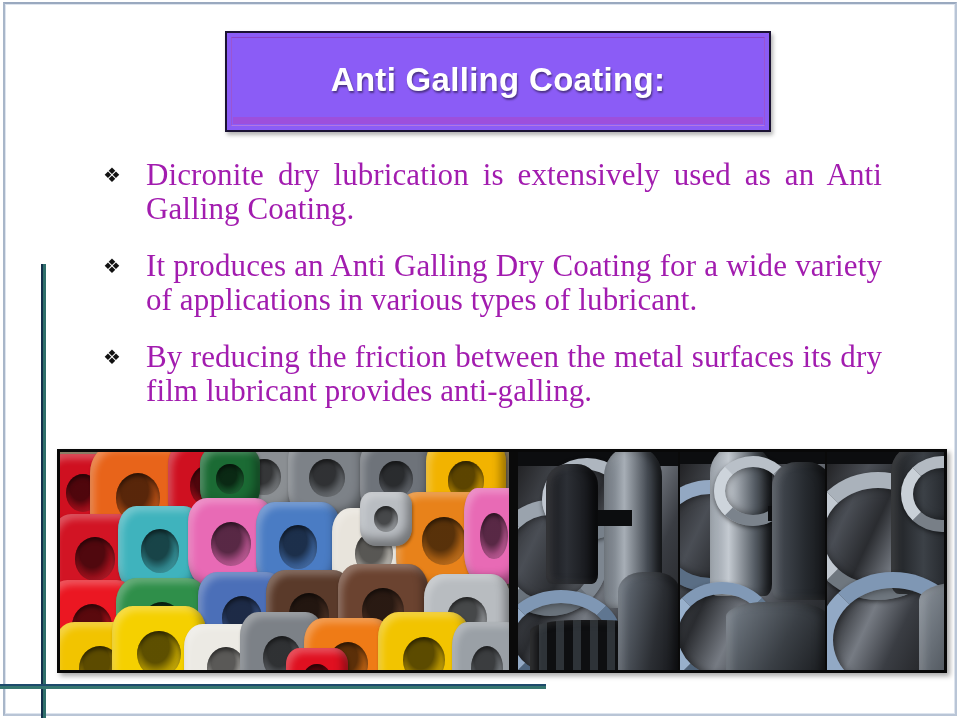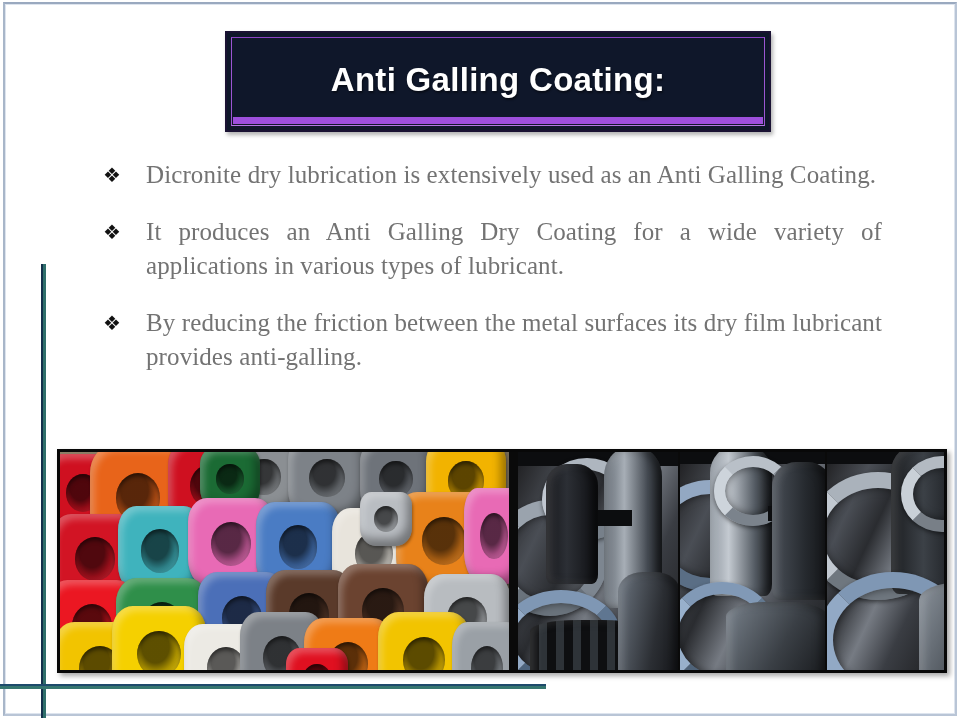--- a/index.html
+++ b/index.html
@@ -64,21 +64,21 @@
     background: linear-gradient(to bottom, #1d4a6b 0 45%, #35756f 45% 100%);
   }
 
   
   .title-banner {
     position: absolute;
     left: 225px;
     top: 31px;
     width: 546px;
     height: 101px;
-    background: #0f172a;
+    background: #8b5cf6;
     border: 2px solid #1a1233;
     box-sizing: border-box;
     box-shadow: 2px 3px 4px rgba(0,0,0,0.30);
   }
   .title-banner .bevel {
     position: absolute;
     left: 4px;
     top: 4px;
     right: 4px;
     bottom: 4px;
@@ -130,23 +130,23 @@
     width: 46px;
     font-size: 20px;
     line-height: 34px;
     color: #111111;
     text-align: left;
     padding-left: 3px;
     box-sizing: border-box;
   }
   .bullet-text {
     flex: 1 1 auto;
-    font-size: 25px;
+    font-size: 31px;
     line-height: 34px;
-    color: #737373;
+    color: #a21caf;
     text-align: justify;
     text-justify: inter-word;
     letter-spacing: 0.1px;
   }
   .bullet-row:last-child .bullet-text { text-align: justify; }
 
   
   .photo-strip {
     position: absolute;
     left: 57px;

